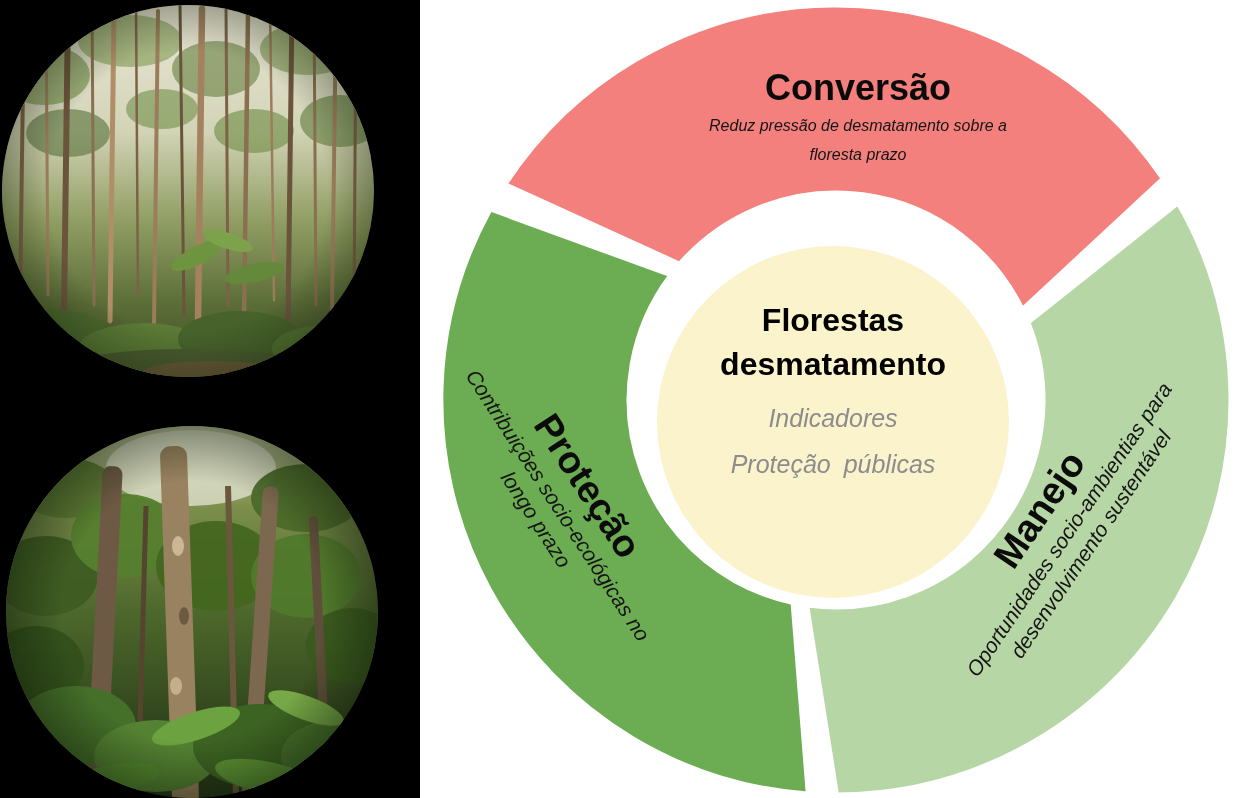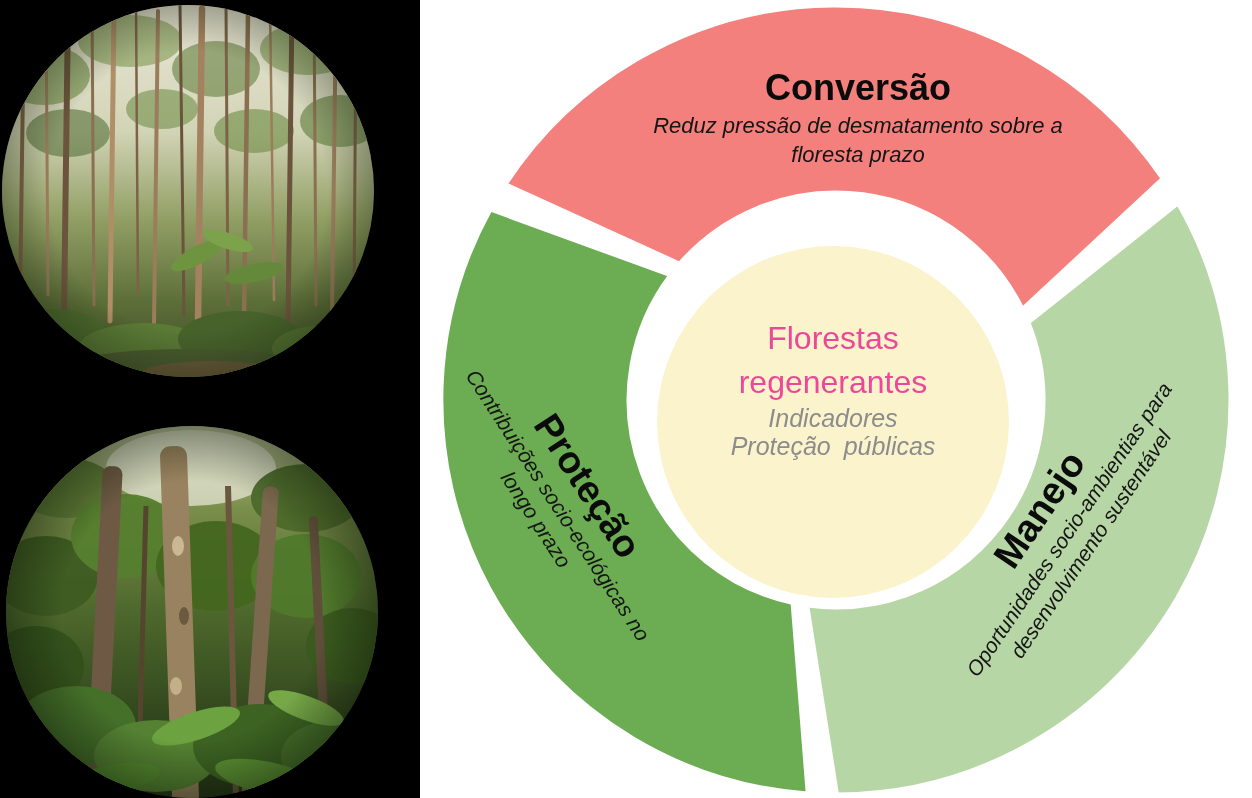--- a/index.html
+++ b/index.html
@@ -16,30 +16,30 @@
   
   .diagram{position:absolute;left:0;top:0;width:1064px;height:798px;}
   .diagram svg.ring{position:absolute;left:0;top:0;}
 
   .label{position:absolute;text-align:center;color:#0b0b0b;}
   .seg-title{font-weight:bold;color:#0b0b0b;}
   .seg-sub{font-style:italic;color:#151515;}
 
   .conversao-label{left:858px;top:117px;transform:translate(-50%,-50%);white-space:nowrap;}
   .conversao-label .seg-title{font-size:36px;line-height:46px;}
-  .conversao-label .seg-sub{font-size:22px;line-height:29px;}
+  .conversao-label .seg-sub{font-size:16px;line-height:29px;}
 
   .protecao-label{left:566px;top:500px;transform:translate(-50%,-50%) rotate(57deg);white-space:nowrap;}
   .manejo-label{left:1061px;top:524px;transform:translate(-50%,-50%) rotate(-56deg);white-space:nowrap;}
   .protecao-label .seg-title,.manejo-label .seg-title{font-size:38px;line-height:46px;}
   .protecao-label .seg-sub,.manejo-label .seg-sub{font-size:21px;line-height:26px;}
 
   .center-label{left:833px;top:388px;transform:translate(-50%,-50%);white-space:nowrap;}
-  .center-title{font-weight:normal;font-size:32px;line-height:44px;color:#ec4899;}
-  .center-item{font-style:italic;font-size:25px;line-height:28px;color:#8c8c8c;word-spacing:6px;}
+  .center-title{font-weight:bold;font-size:32px;line-height:44px;color:#000000;}
+  .center-item{font-style:italic;font-size:25px;line-height:28px;color:#8c8c8c;margin-top:18px;word-spacing:6px;}
 </style>
 </head>
 <body>
 
 <div class="stage">
 
   <div class="photo-panel">
 
     <div class="photo photo-top">
       <svg viewBox="0 0 372 372" aria-hidden="true">
@@ -178,19 +178,19 @@
     </div>
 
     <div class="label manejo-label">
       <div class="seg-title">Manejo</div>
       <div class="seg-sub">Oportunidades socio-ambientias para</div>
       <div class="seg-sub">desenvolvimento sustentável</div>
     </div>
 
     <div class="label center-label">
       <div class="center-title">Florestas</div>
-      <div class="center-title">regenerantes</div>
+      <div class="center-title">desmatamento</div>
       <div class="center-item">Indicadores</div>
       <div class="center-item">Proteção públicas</div>
     </div>
   </div>
 
 </div>
 
 </body></html>

